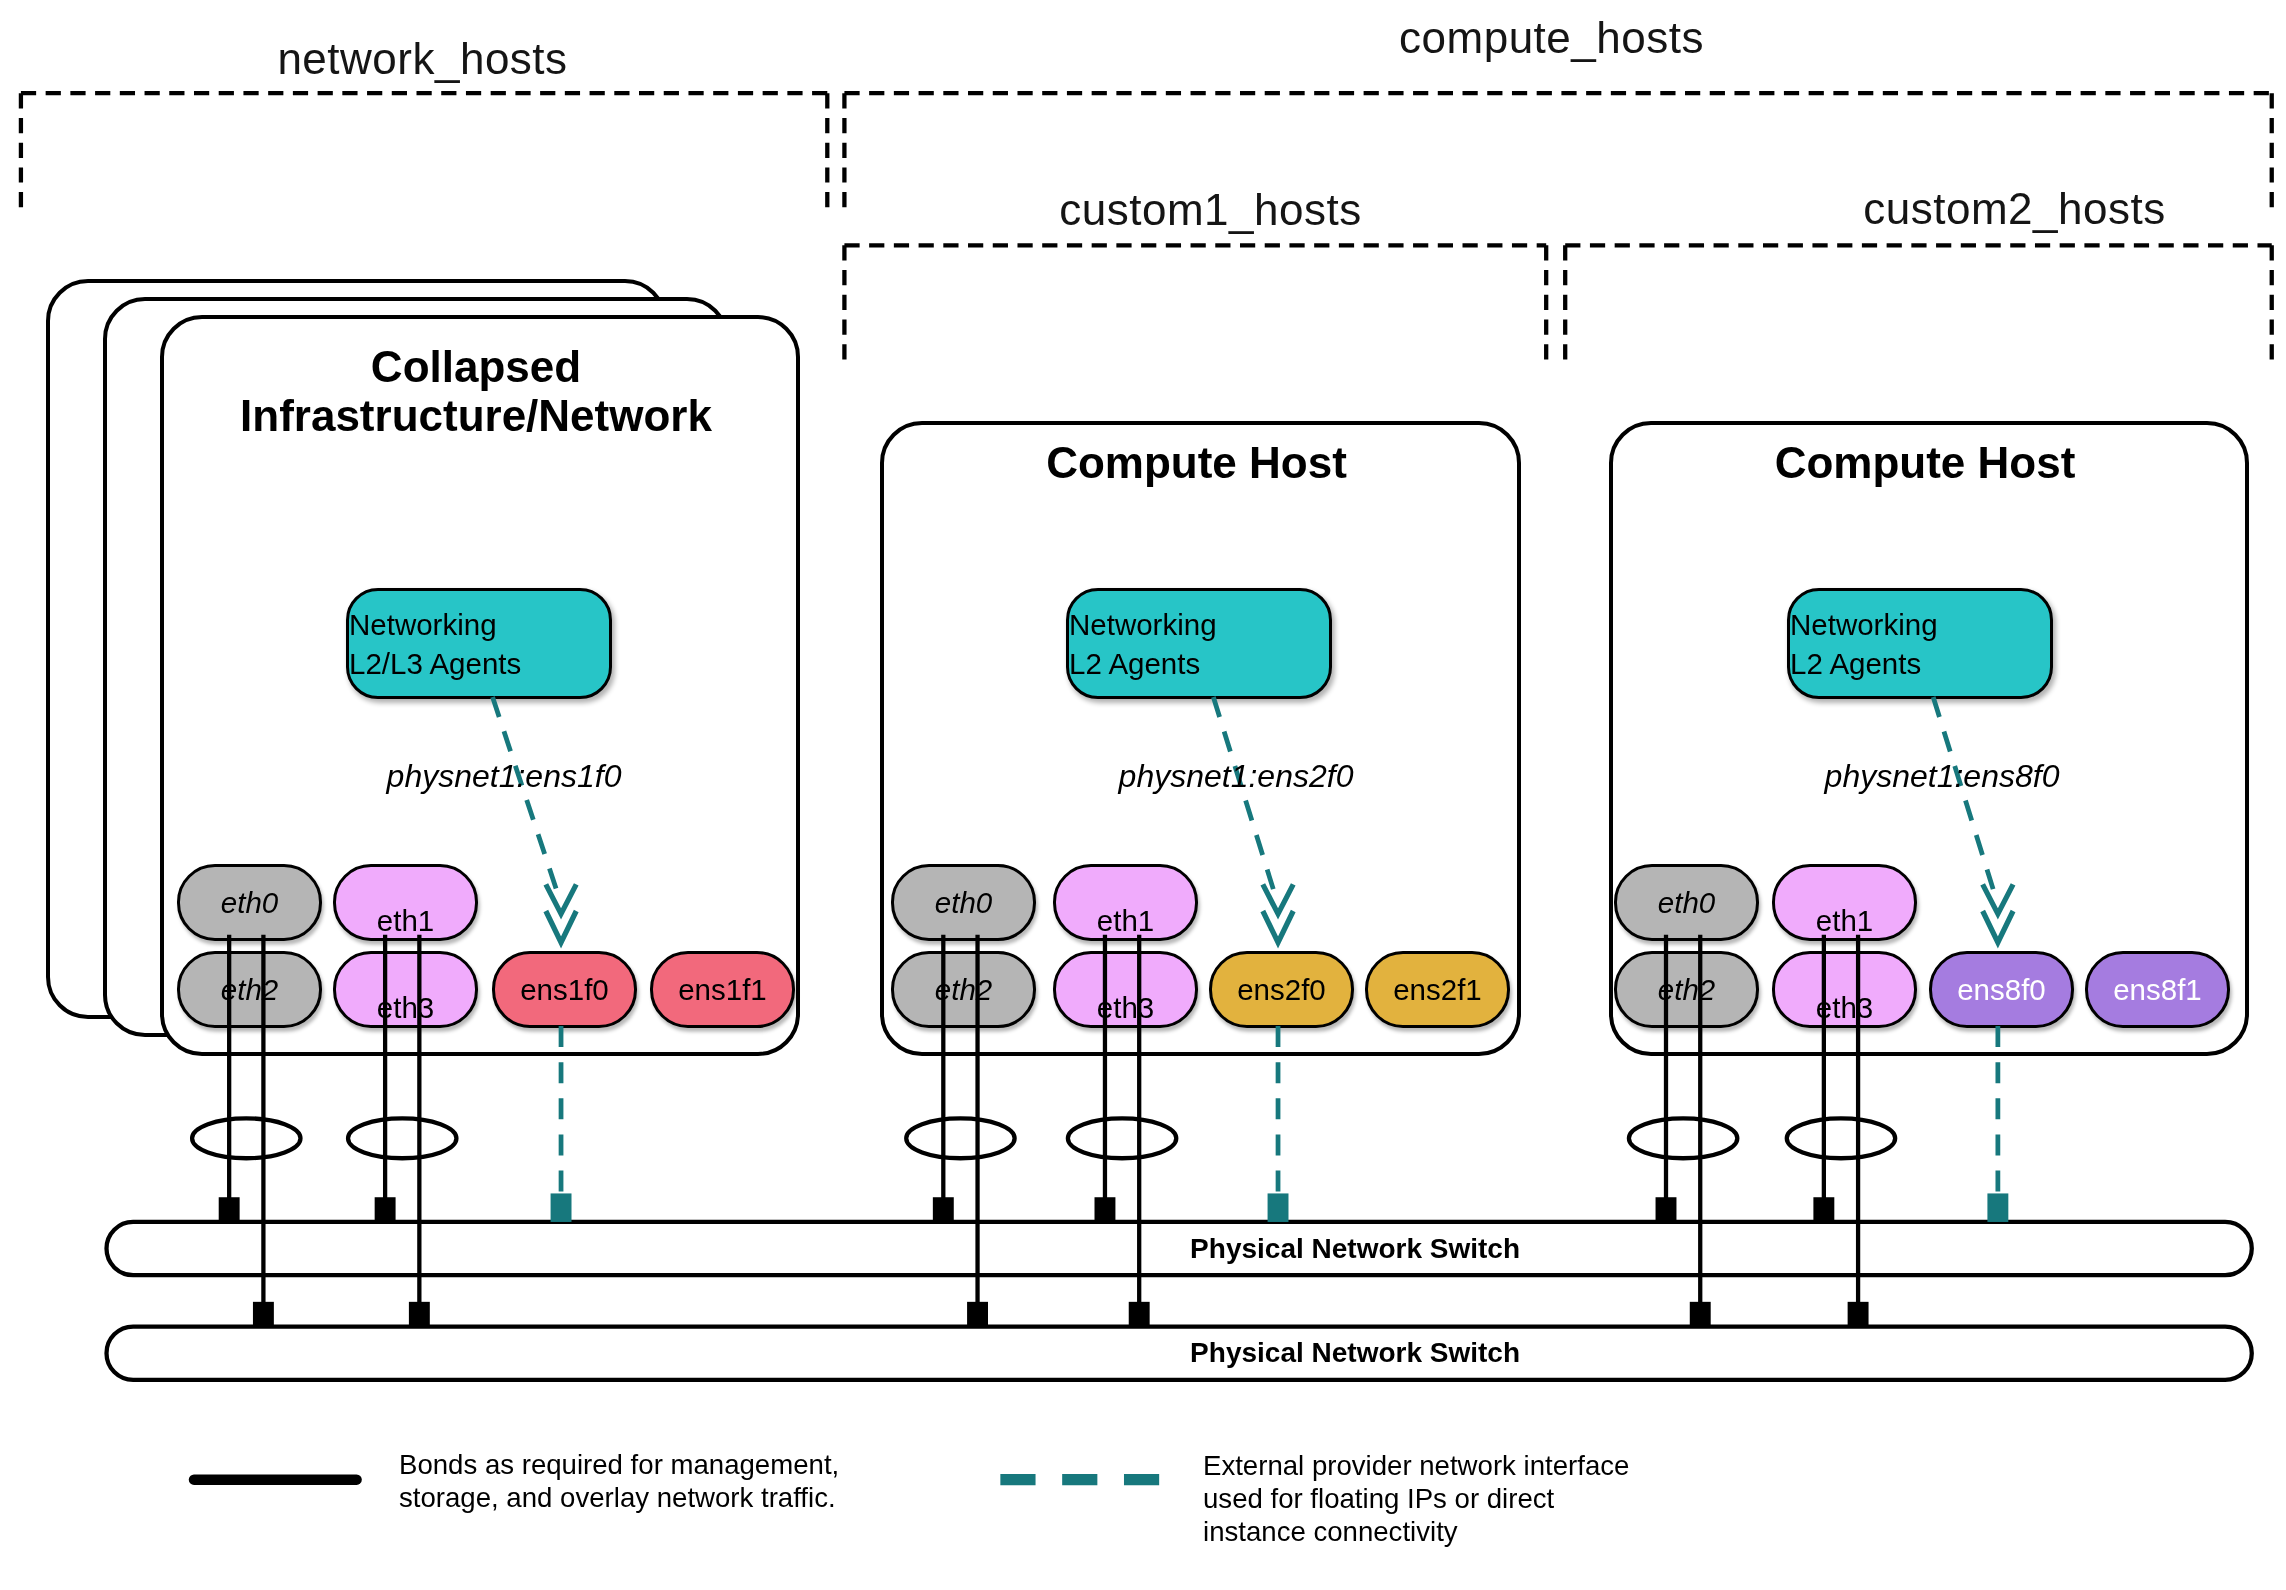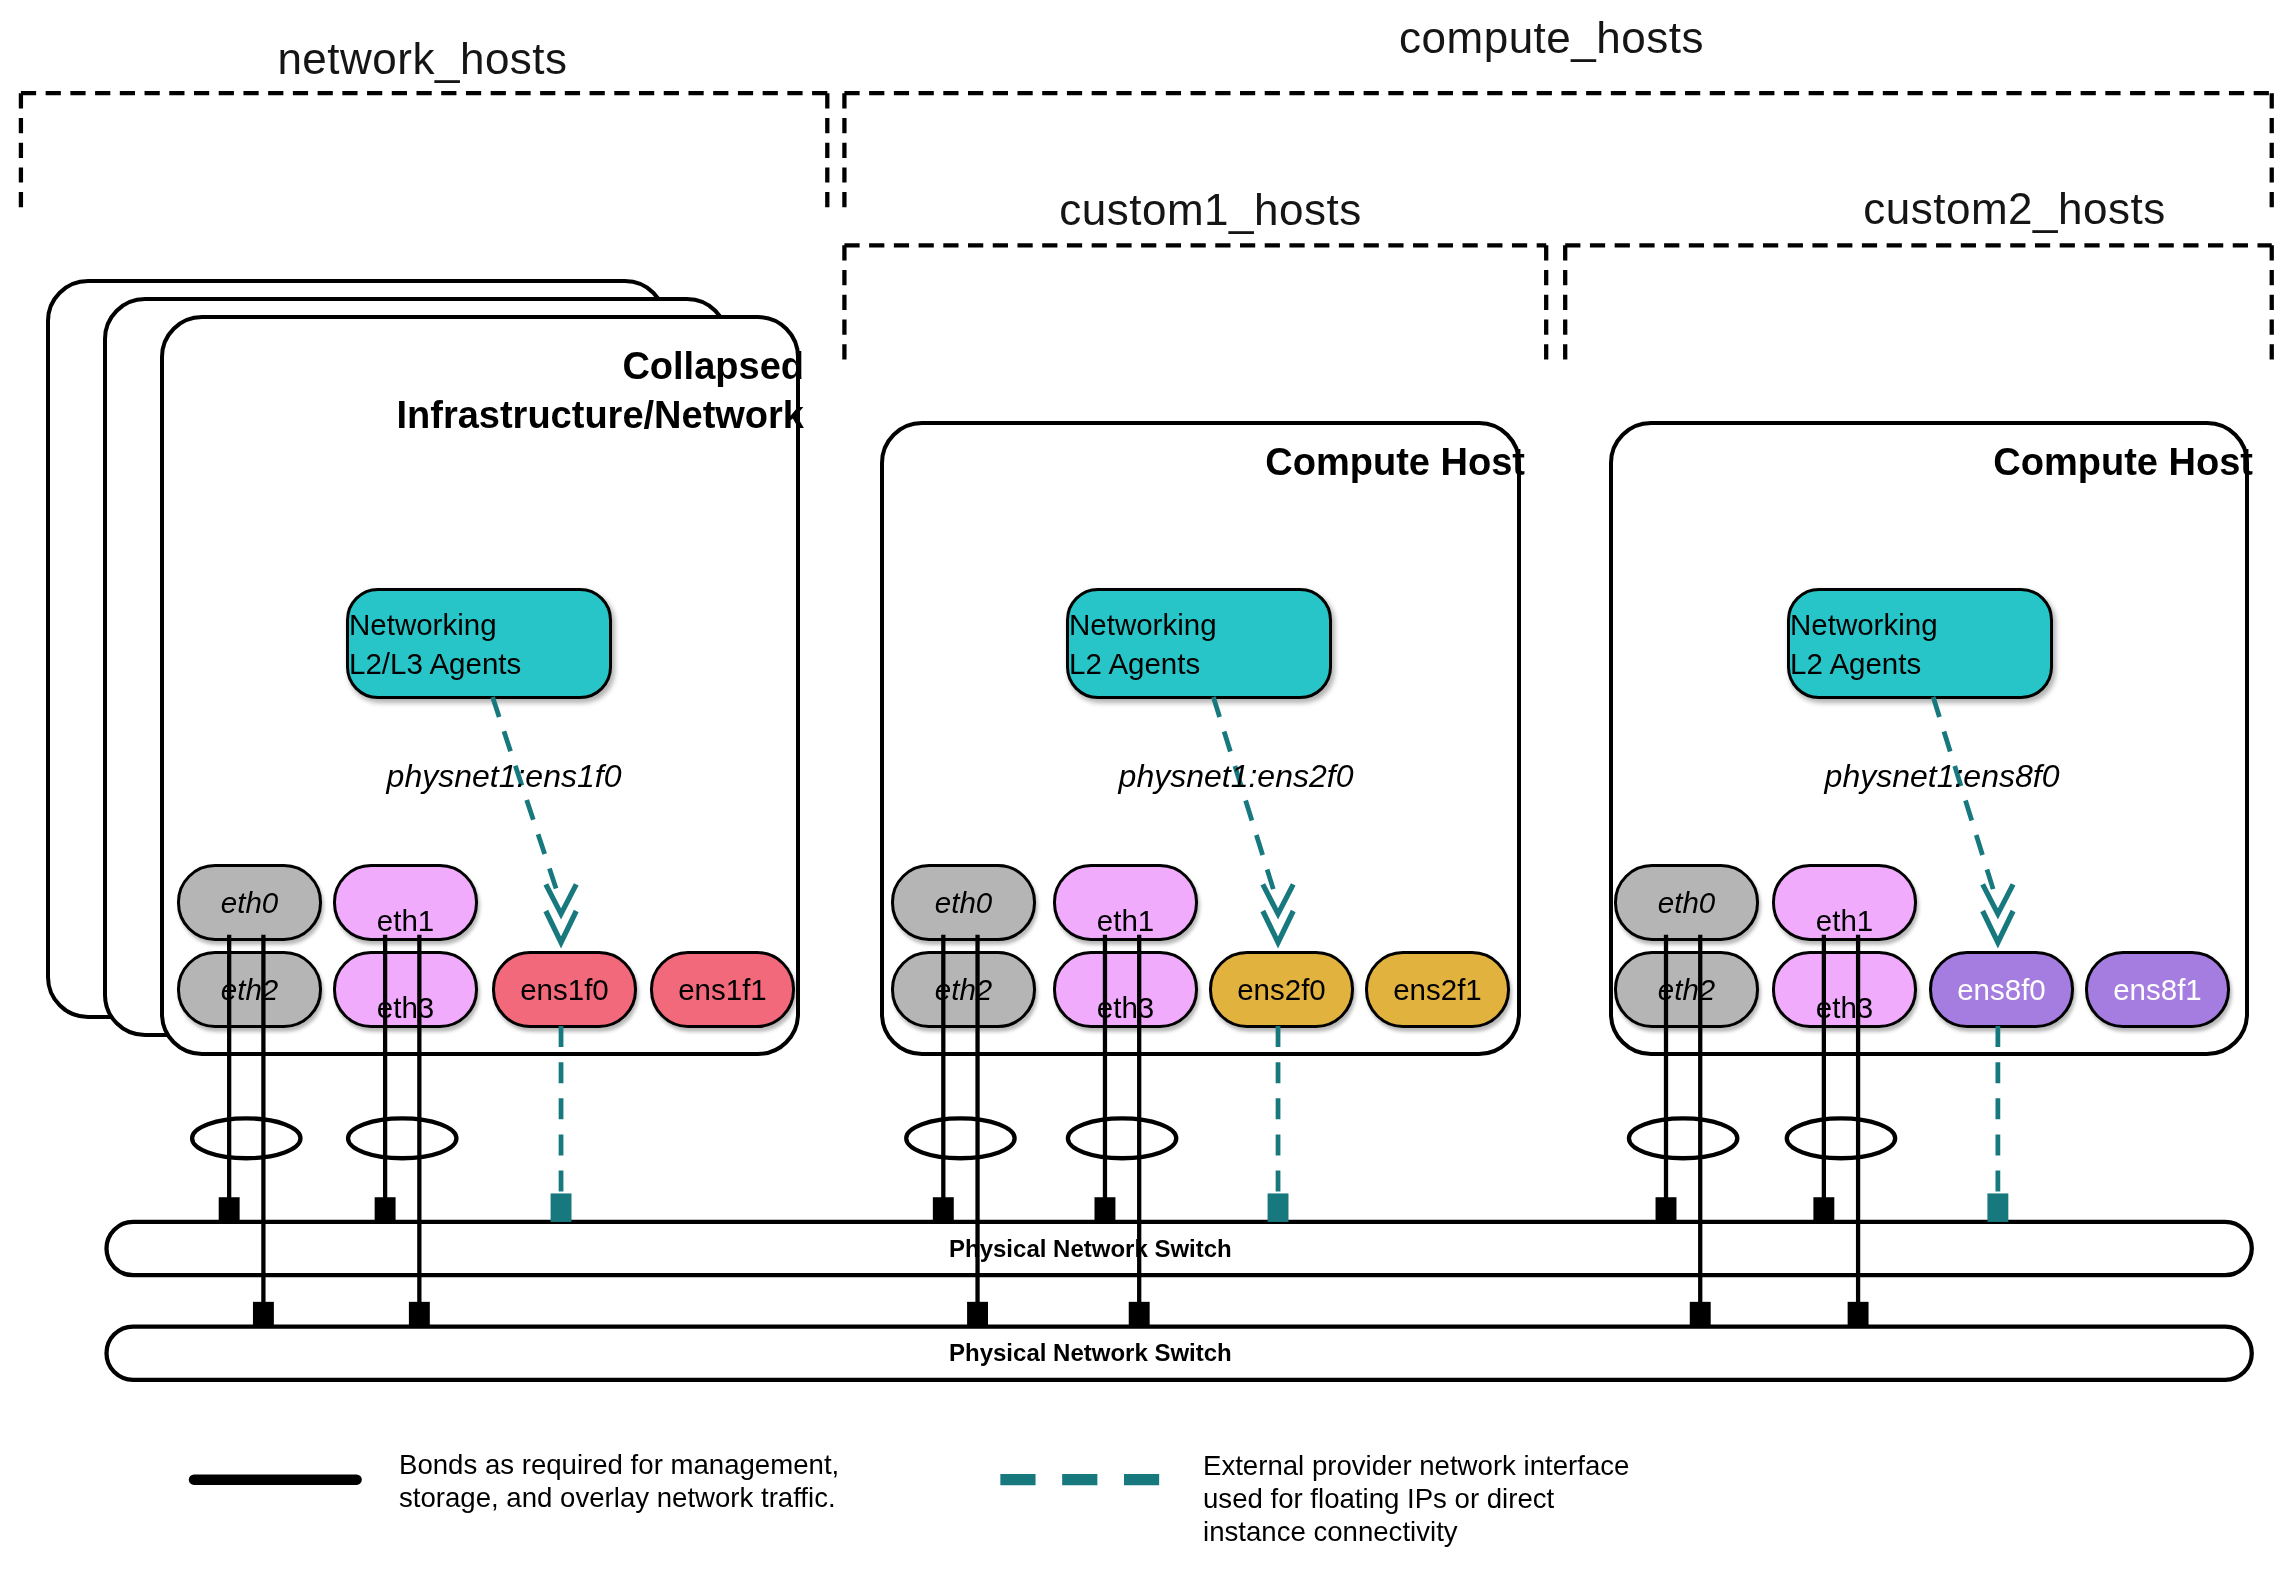--- a/index.html
+++ b/index.html
@@ -10,22 +10,22 @@
   .lines-layer { position:absolute; left:0; top:0; z-index:3; }
   .group-title {
     position:absolute; width:533px; text-align:center;
     font-size:44px; color:#151515; z-index:4; letter-spacing:0.5px;
   }
   .host-box {
     position:absolute; background:#fff; border:4.8px solid #000;
     border-radius:42px; z-index:1;
   }
   .host-title {
-    position:absolute; text-align:right; font-weight:bold;
-    font-size:38px; line-height:49px; z-index:4;padding-left:12px;
+    position:absolute; text-align:center; font-weight:bold;
+    font-size:44px; line-height:49px; z-index:4;
   }
   .agent-box {
     position:absolute; width:260px; height:105px;
     background:#27C5C7; border:3.8px solid #000; border-radius:32px;
     display:flex; flex-direction:column; align-items:flex-start; justify-content:center;
     font-size:29.5px; line-height:39px; z-index:2;
     box-shadow:2.9px 3.8px 4.8px rgba(0,0,0,0.30);
   }
   .physnet-label {
     position:absolute; width:380px; text-align:center;
@@ -37,22 +37,22 @@
     display:flex; align-items:center; justify-content:center;
     font-size:29.5px; z-index:2; box-shadow:1.9px 3.8px 3.8px rgba(0,0,0,0.28);
   }
   .pill span { position:relative; z-index:4; }
   .nic-gray-dark  { background:#B5B5B5;font-style:italic; }
   .nic-gray-light { background:#f0abfc;align-items:flex-end; }
   .nic-pink   { background:#F2697C; }
   .nic-gold   { background:#E2B23E; }
   .nic-purple { background:#A57CE0; color:#fff; }
   .switch-label {
-    position:absolute; left:949px; width:571px; text-align:left;
-    font-weight:bold; font-size:24px; line-height:32px; z-index:4;
+    position:absolute; left:949px; width:571px; text-align:right;
+    font-weight:bold; font-size:28px; line-height:32px; z-index:4;
   }
   .legend-text { position:absolute; font-size:27.6px; line-height:33px; z-index:4; }
 </style>
 </head>
 <body>
 
 <div class="canvas">
 
   <div class="host-box" style="left:46px; top:279px; width:613px; height:732px;"></div>
   <div class="host-box" style="left:103px; top:297px; width:618px; height:732px;"></div>

